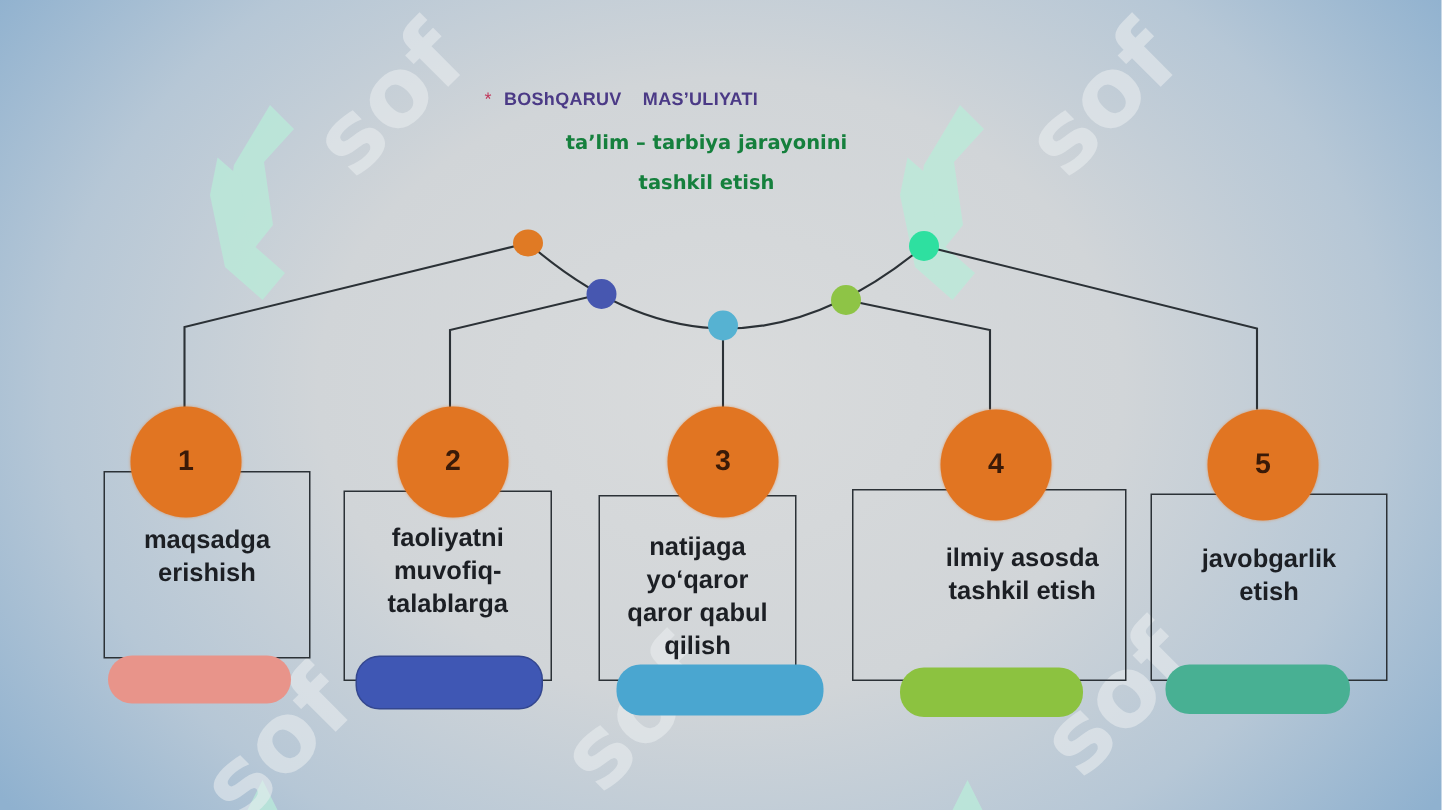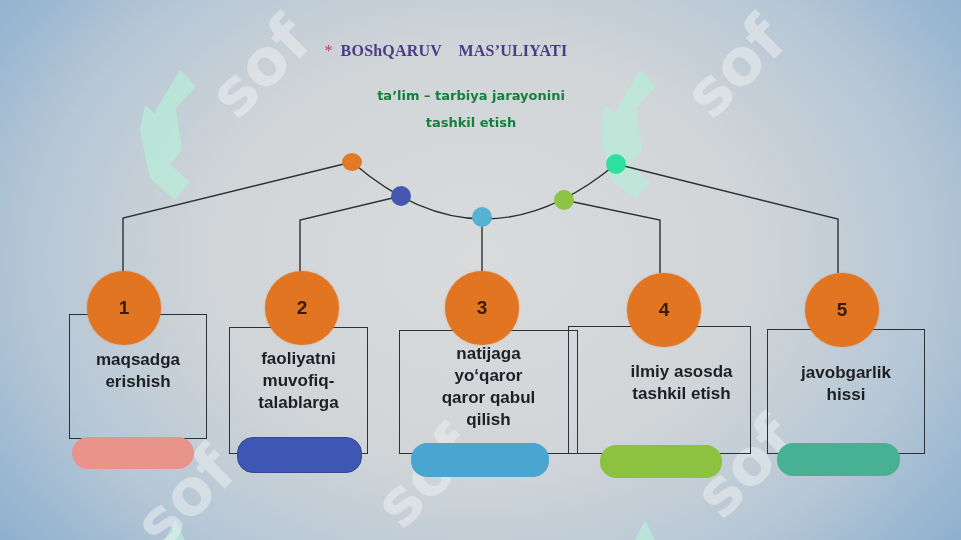--- a/index.html
+++ b/index.html
@@ -4,21 +4,21 @@
 <style>
   html, body { margin:0; padding:0; }
   body {
     width:961px; height:540px; overflow:hidden; position:relative;
     background: radial-gradient(ellipse 62% 85% at 50% 48%, #d9dbdc 0%, #d1d5d8 45%, #b6c7d6 75%, #8fb1cf 100%);
     font-family: "Liberation Sans", sans-serif;
   }
   .wm { position:absolute; pointer-events:none; }
   .wm-text { color: rgba(235,238,240,0.55); font-weight:bold; font-size:64px; transform: rotate(-45deg); font-family:"DejaVu Sans", sans-serif; }
   .title {
-    position:absolute; left:316px; top:24px; font-size:16px; font-weight:bold; color:#4b3a86; letter-spacing:0.2px; white-space:pre;font-family:Liberation Serif, serif;
+    position:absolute; left:316px; top:45px; font-size:12px; font-weight:bold; color:#4b3a86; letter-spacing:0.2px; white-space:pre;
   }
   .title .star { color:#c0395c; font-weight:normal; margin-right:8px; }
   .subtitle {
     position:absolute; left:290px; top:82px; width:362px; text-align:center;
     font-family:"DejaVu Sans", sans-serif; font-size:13px; font-weight:bold; color:#15803d; line-height:27px;
   }
   svg.lines { position:absolute; left:0; top:0; }
   .box {
     position:absolute; border:1.5px solid #2b3136; box-sizing:border-box;
     display:flex; align-items:flex-start; justify-content:center; text-align:center;
@@ -91,21 +91,21 @@
 <div class="box" style="left:229px;top:327px;width:139px;height:127px;padding-top:20px;">
   <div>
     <span>faoliyatni</span>
     <span>muvofiq-</span>
     <span>talablarga</span>
   </div>
 </div>
 <div class="pill" style="left:237px;top:437px;width:123px;height:34px;background:#3f57b4;border:1px solid #34478f;"></div>
 <div class="circle" style="left:265px;top:271px;">2</div>
 
-<div class="box" style="left:399px;top:330px;width:179px;height:124px;padding-top:12px;">
+<div class="box" style="left:399px;top:330px;width:132px;height:124px;padding-top:12px;align-items:center;">
   <div>
     <span>natijaga</span>
     <span>yo‘qaror</span>
     <span>qaror qabul</span>
     <span>qilish</span>
   </div>
 </div>
 <div class="pill" style="left:411px;top:443px;width:138px;height:34px;background:#4aa6d0;"></div>
 <div class="circle" style="left:445px;top:271px;">3</div>
 
@@ -114,17 +114,17 @@
     <span>ilmiy asosda</span>
     <span>tashkil etish</span>
   </div>
 </div>
 <div class="pill" style="left:600px;top:445px;width:122px;height:33px;background:#8cc240;"></div>
 <div class="circle" style="left:627px;top:273px;">4</div>
 
 <div class="box" style="left:767px;top:329px;width:158px;height:125px;padding-top:32px;">
   <div>
     <span>javobgarlik</span>
-    <span>hissi</span>
+    <span>etish</span>
   </div>
 </div>
 <div class="pill" style="left:777px;top:443px;width:123px;height:33px;background:#48b093;"></div>
 <div class="circle" style="left:805px;top:273px;">5</div>
 
 </body></html>

